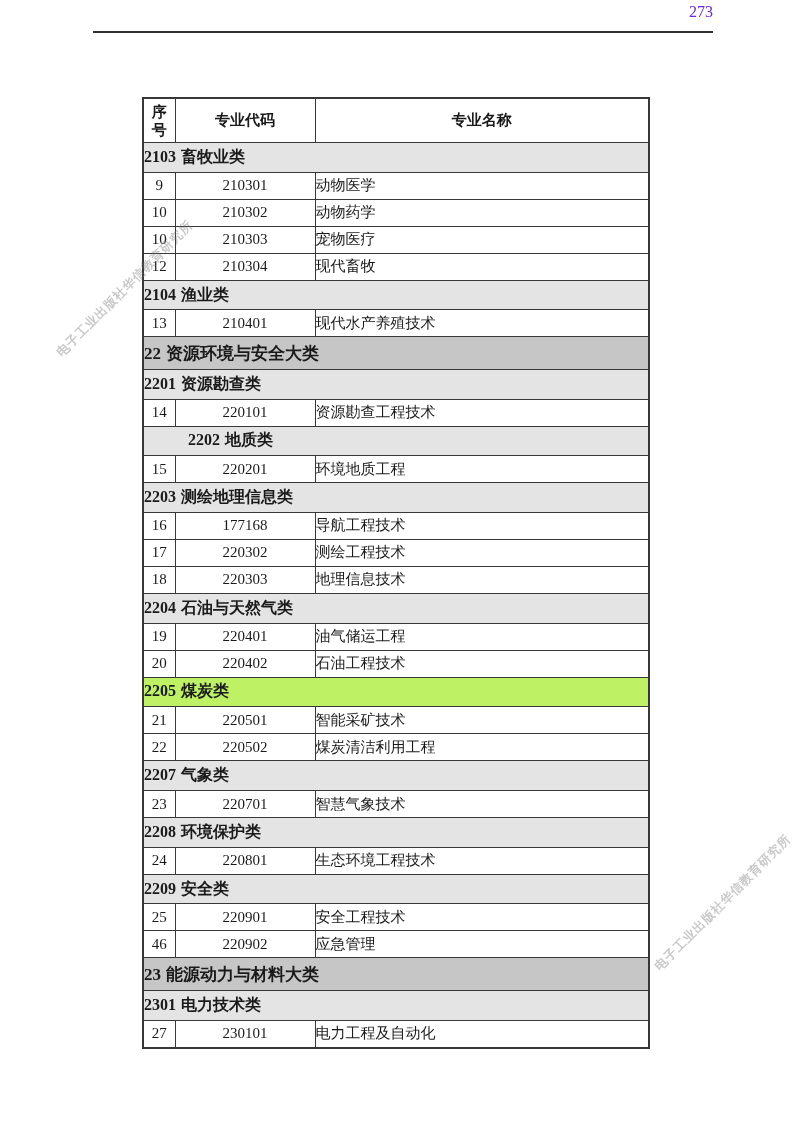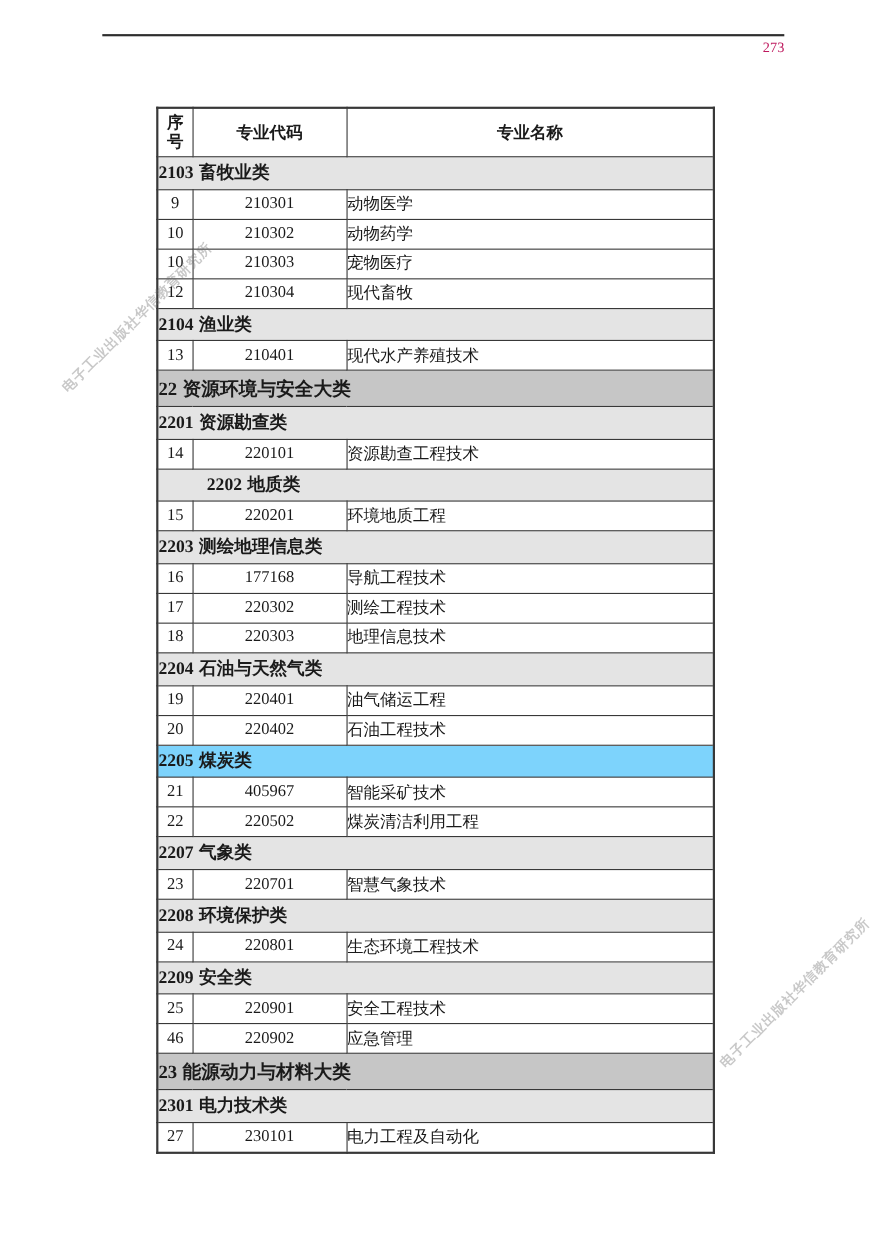--- a/index.html
+++ b/index.html
@@ -8,23 +8,22 @@
     background: #ffffff;
     position: relative;
     overflow: hidden;
     font-family: "Liberation Serif", "DejaVu Serif", serif;
     color: #1a1a1a;
   }
   .page-number {
     position: absolute;
     top: 3px; left: 93px; width: 620px;
     text-align: right;
-    font-size: 13px;
-    color: #be185d;
-    margin-top: 32px;
+    font-size: 16px;
+    color: #6d28d9;
   }
   .top-rule {
     position: absolute;
     top: 31px; left: 93px; width: 620px; height: 2px;
     background: #2e2e2e;
   }
   table.catalog {
     position: absolute;
     top: 97px; left: 142px;
     width: 506px; height: 952px;
@@ -174,25 +173,25 @@
         <td class="no" data-name="row-number-cell">19</td>
         <td class="code" data-name="major-code-cell">220401</td>
         <td class="name" data-name="major-name-cell">油气储运工程</td>
       </tr>
       <tr data-name="table-row">
         <td class="no" data-name="row-number-cell">20</td>
         <td class="code" data-name="major-code-cell">220402</td>
         <td class="name" data-name="major-name-cell">石油工程技术</td>
       </tr>
       <tr data-name="subsection-row">
-        <td colspan="3" class="section-cell" data-name="section-title-cell" style="background: #7dd3fc;"><span class="sec-code" data-name="section-code">2205</span><span class="sec-name" data-name="section-name">煤炭类</span></td>
+        <td colspan="3" class="section-cell" data-name="section-title-cell" style="background: #bef264;"><span class="sec-code" data-name="section-code">2205</span><span class="sec-name" data-name="section-name">煤炭类</span></td>
       </tr>
       <tr data-name="table-row">
         <td class="no" data-name="row-number-cell">21</td>
-        <td class="code" data-name="major-code-cell">405967</td>
+        <td class="code" data-name="major-code-cell">220501</td>
         <td class="name" data-name="major-name-cell">智能采矿技术</td>
       </tr>
       <tr data-name="table-row">
         <td class="no" data-name="row-number-cell">22</td>
         <td class="code" data-name="major-code-cell">220502</td>
         <td class="name" data-name="major-name-cell">煤炭清洁利用工程</td>
       </tr>
       <tr data-name="subsection-row">
         <td colspan="3" class="section-cell" data-name="section-title-cell" style="background: rgb(228, 228, 228);"><span class="sec-code" data-name="section-code">2207</span><span class="sec-name" data-name="section-name">气象类</span></td>
       </tr>

